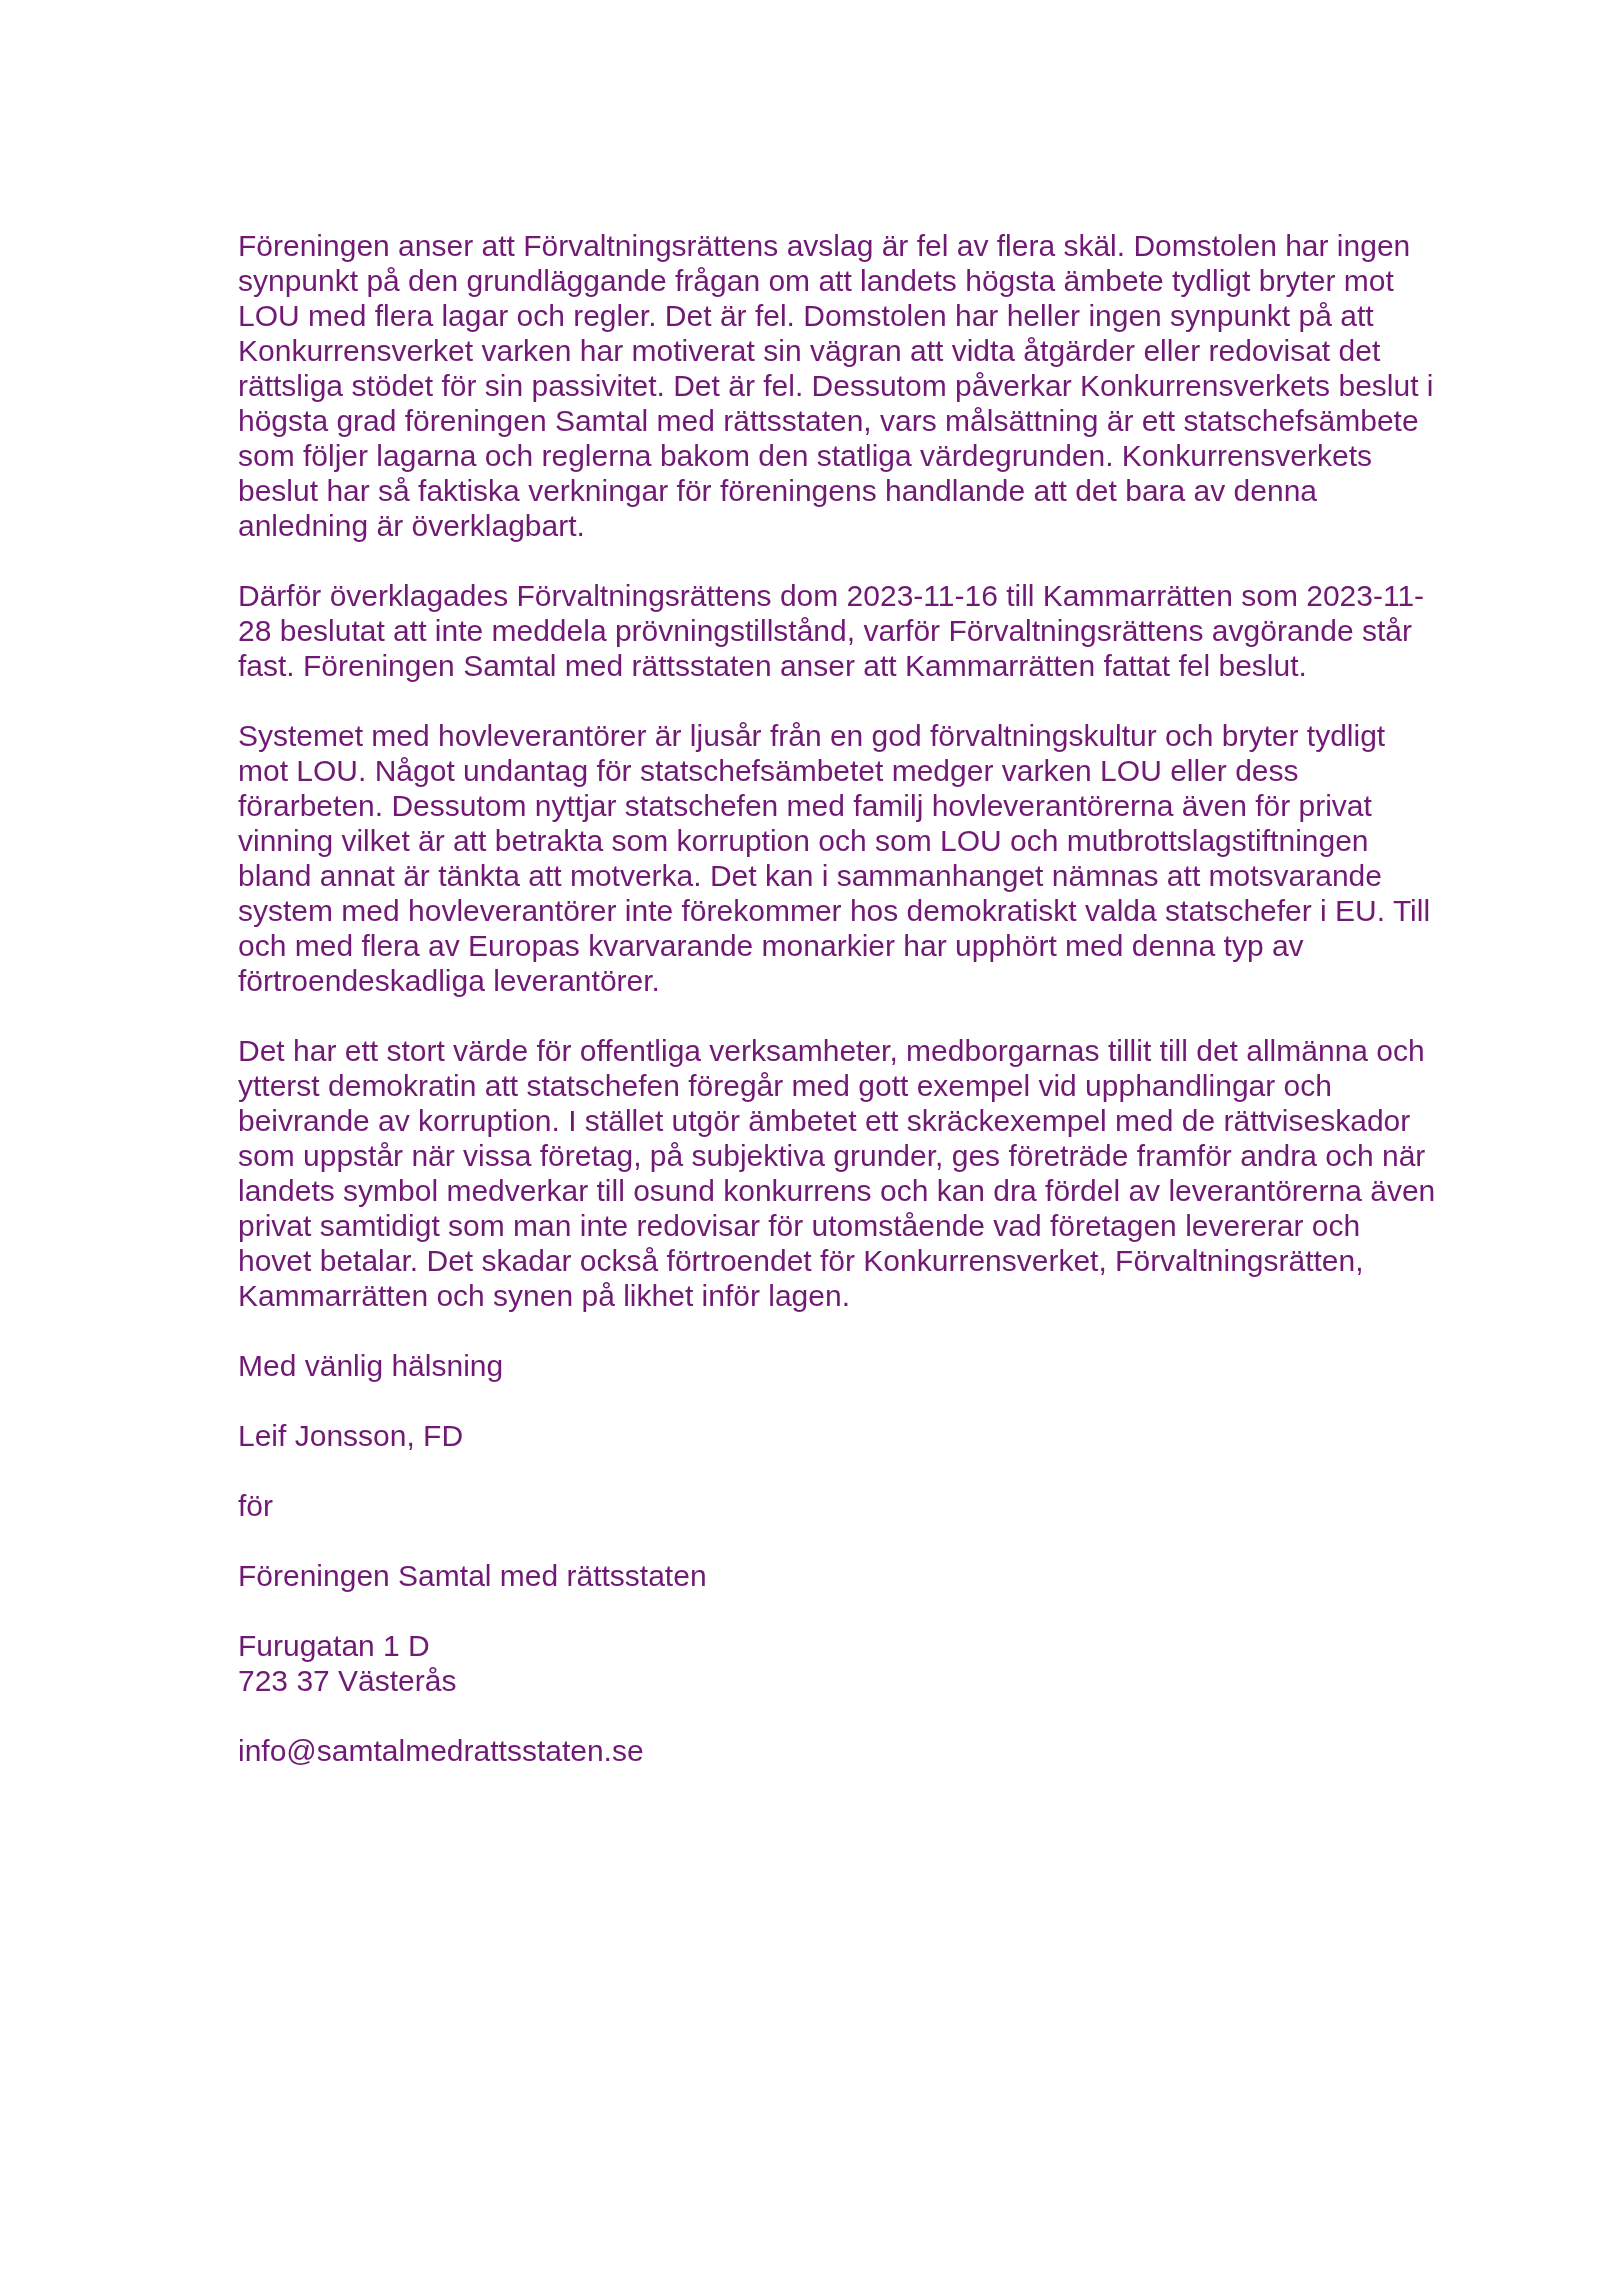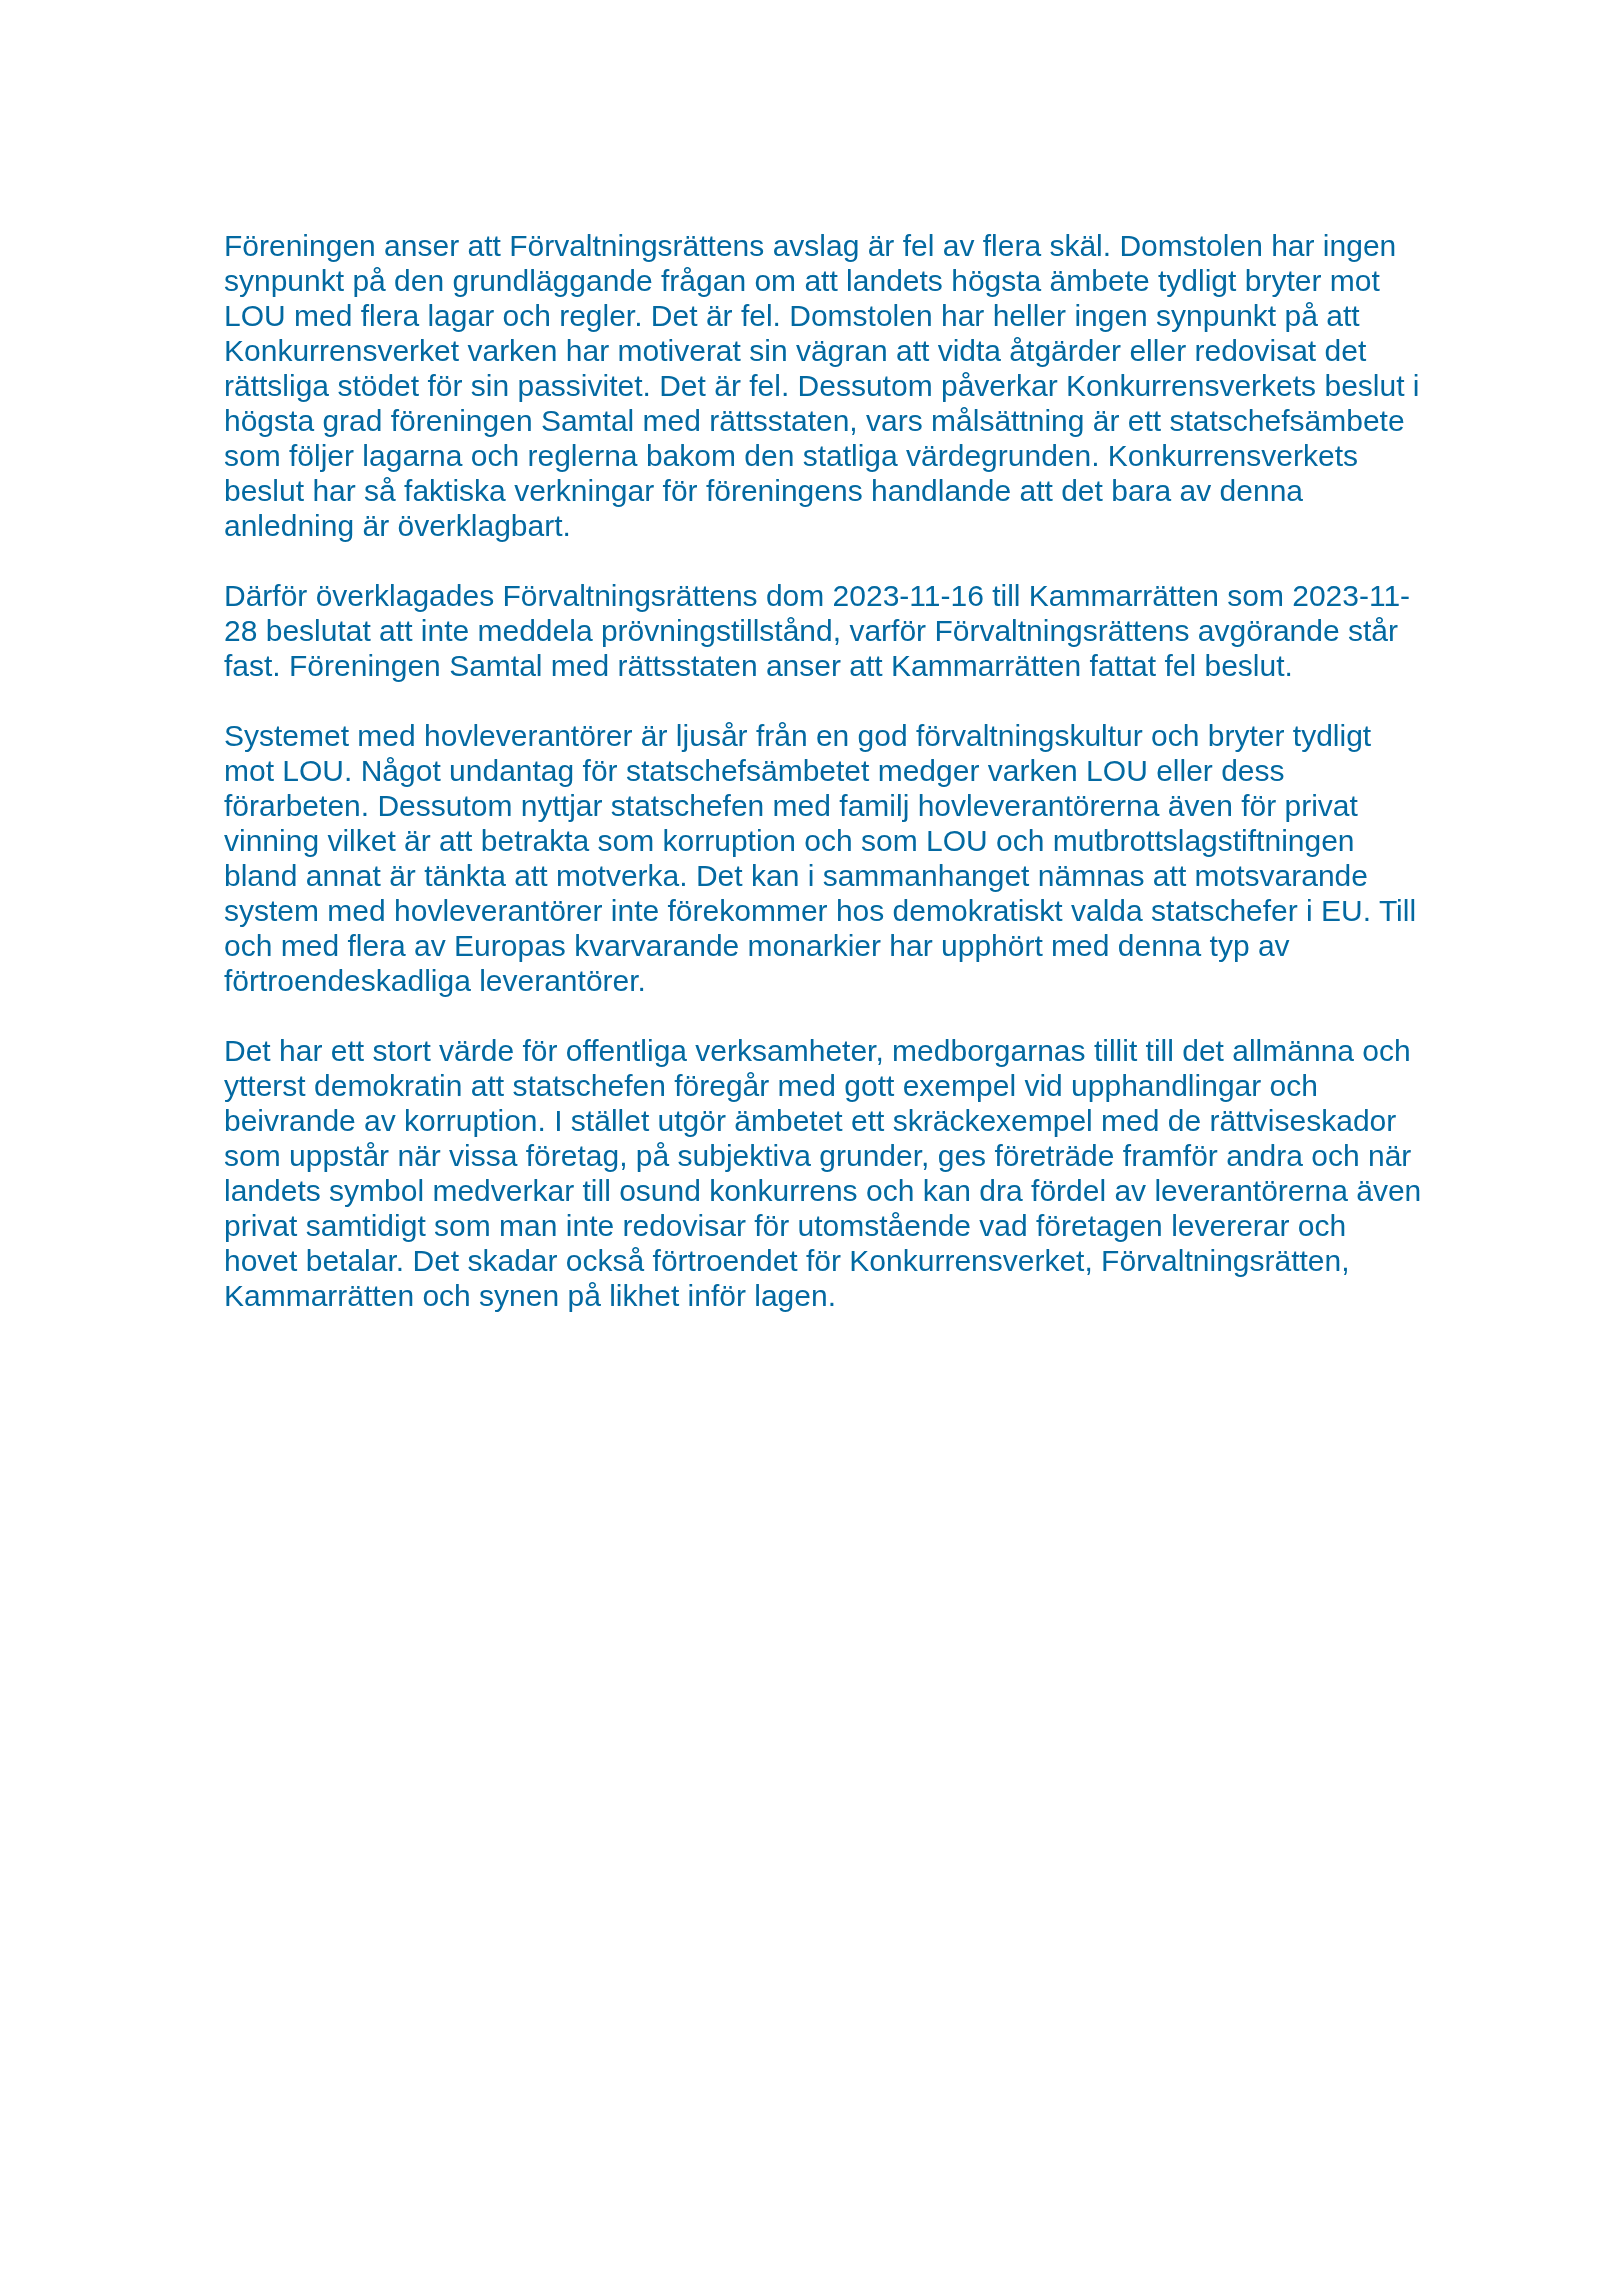--- a/index.html
+++ b/index.html
@@ -10,27 +10,27 @@
   .page {
     position: relative;
     width: 1620px;
     height: 2293px;
     background: #ffffff;
     overflow: hidden;
     margin: 0 auto;
   }
   .letter {
     position: absolute;
-    left: 224px;
+    left: 238px;
     top: 228px;
     width: 1294px;
     font-family: "Liberation Sans", "DejaVu Sans", sans-serif;
     font-size: 30px;
     line-height: 35px;
-    color: #0369a1;
+    color: #701a75;
     letter-spacing: 0px;
   }
   .letter p {
     margin: 0 0 35px 0;
     white-space: pre-line; 
   }
   .signature-block p {
     margin: 0 0 35px 0;
   }
   .closing {
@@ -69,16 +69,30 @@
     <p>Det har ett stort värde för offentliga verksamheter, medborgarnas tillit till det allmänna och
 ytterst demokratin att statschefen föregår med gott exempel vid upphandlingar och
 beivrande av korruption. I stället utgör ämbetet ett skräckexempel med de rättviseskador
 som uppstår när vissa företag, på subjektiva grunder, ges företräde framför andra och när
 landets symbol medverkar till osund konkurrens och kan dra fördel av leverantörerna även
 privat samtidigt som man inte redovisar för utomstående vad företagen levererar och
 hovet betalar. Det skadar också förtroendet för Konkurrensverket, Förvaltningsrätten,
 Kammarrätten och synen på likhet inför lagen.</p>
 
 
+    <div class="signature-block">
+      <p class="closing">Med vänlig hälsning</p>
+
+      <p>Leif Jonsson, FD</p>
+
+      <p>för</p>
+
+      <p>Föreningen Samtal med rättsstaten</p>
+
+      <p>Furugatan 1 D
+723 37 Västerås</p>
+
+      <p>info@samtalmedrattsstaten.se</p>
+    </div>
 
   </div>
 </div>
 
 
 </body></html>

